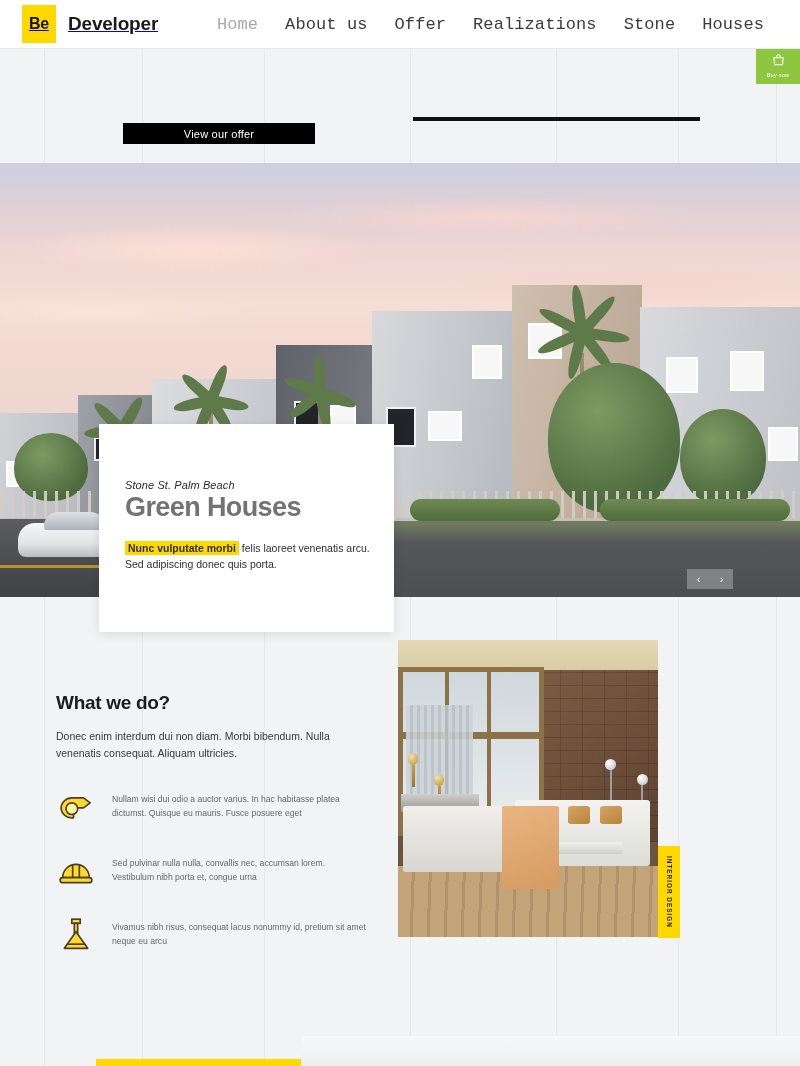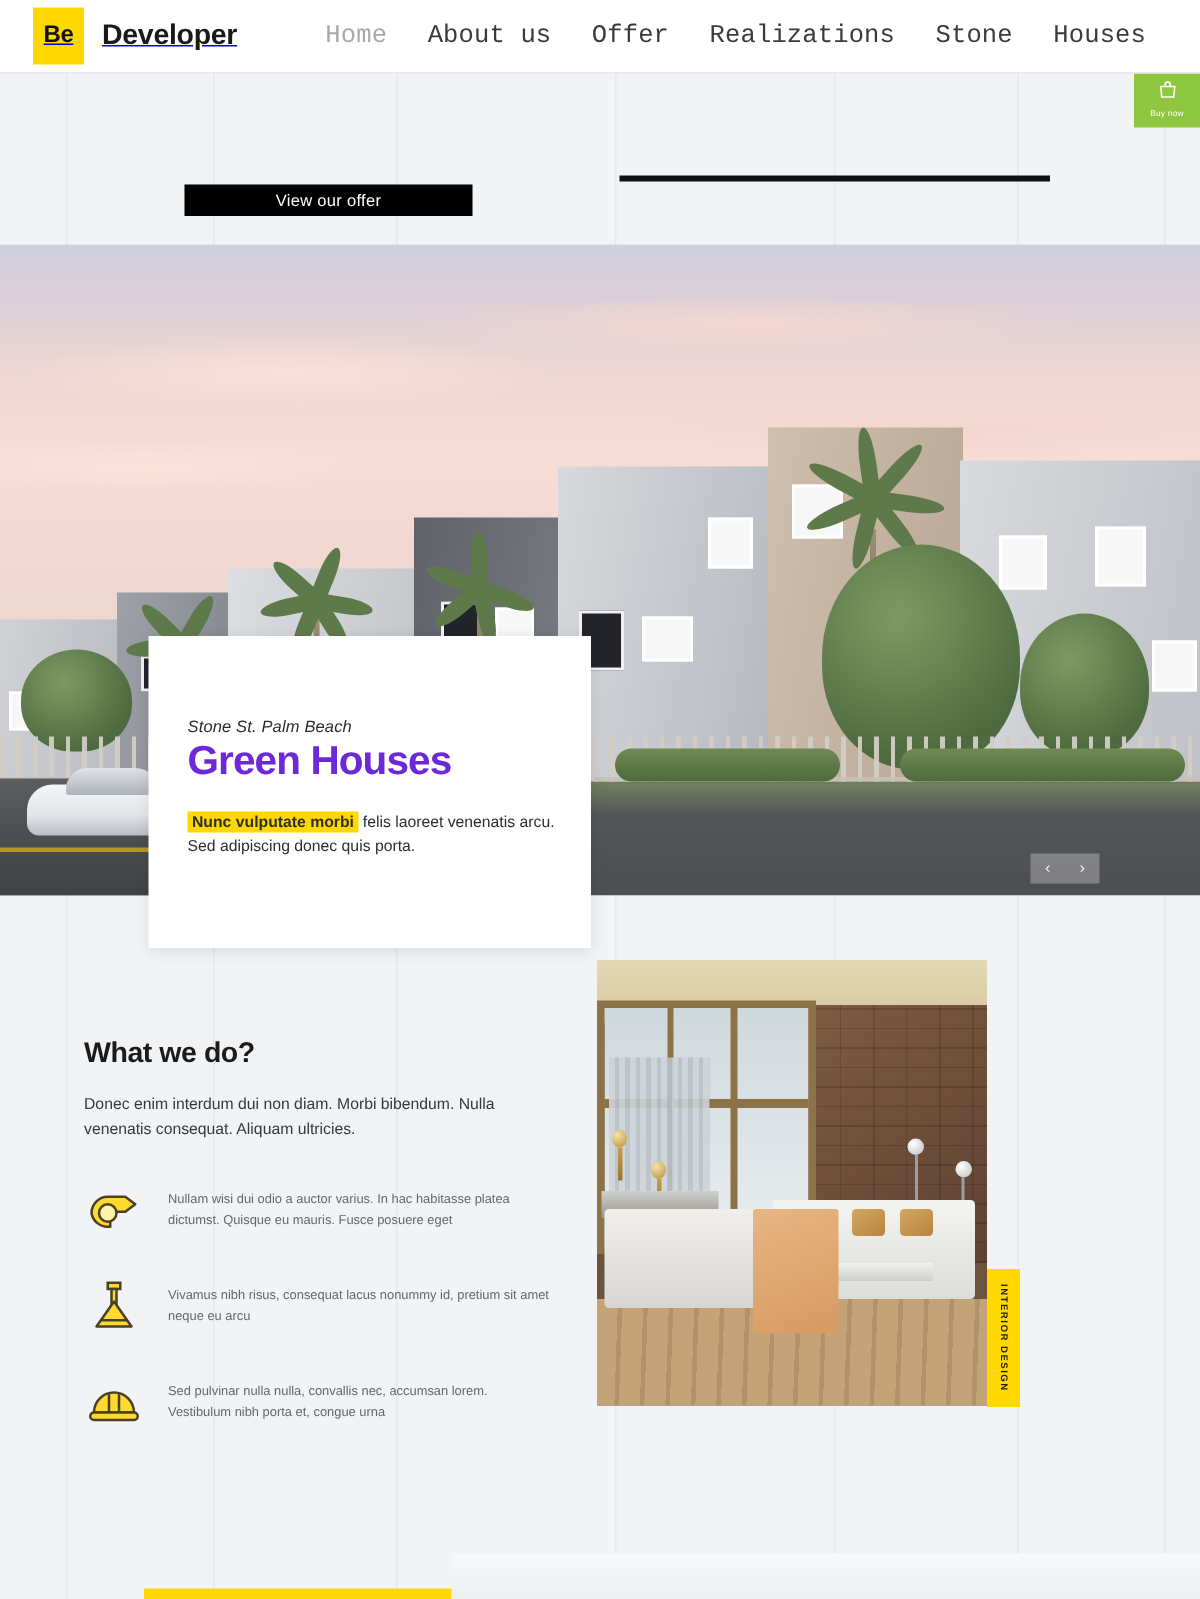--- a/index.html
+++ b/index.html
@@ -160,21 +160,21 @@
   }
 
   
   .project-card {
     position:absolute; left:99px; top:424px; z-index:25;
     width:295px; height:208px; background:#fff;
     padding:26px 24px 0 26px;
     box-shadow:0 2px 10px rgba(0,0,0,.1);
   }
   .project-loc { font-size:11px; font-style:italic; color:#2c2c2c; letter-spacing:.1px;margin-top:29px; }
-  .project-title { font-size:27px; font-weight:bold; color:#6d28d9; letter-spacing:-.6px; margin-top:1px; }
+  .project-title { font-size:27px; font-weight:bold; color:#737373; letter-spacing:-.6px; margin-top:1px; }
   .project-desc { margin-top:17px; font-size:10.5px; line-height:1.55; color:#2e2e2e; }
   .hl { background:#ffd800; padding:1px 3px; font-weight:bold; }
   .stats { display:flex; margin-top:21px; }
   .stat { margin-right:42px; }
   .stat .val { font-size:29px; font-weight:300; color:#2a2a2a; letter-spacing:-.5px; }
   .stat .val sup { font-size:15px; vertical-align:super; }
   .stat .cap { font-size:8px; color:#9b9b9b; margin-top:3px; letter-spacing:.2px; }
 
   
   .about { position:relative; z-index:10; padding:95px 0 0 0; }
@@ -416,35 +416,35 @@
         <div class="feature">
           <svg class="feature-icon" viewBox="0 0 48 44">
             <path d="M6 24a13 13 0 0 1 13-13h14l8 6-8 6H19a1 1 0 0 0 0 2h2v10H19A13 13 0 0 1 6 24z" fill="#ffd92e" stroke="#4a4029" stroke-width="2" stroke-linejoin="round"></path>
             <circle cx="19" cy="24" r="7" fill="#fff3a6" stroke="#4a4029" stroke-width="2"></circle>
           </svg>
           <div class="feature-text">Nullam wisi dui odio a auctor varius. In hac habitasse platea dictumst. Quisque eu mauris. Fusce posuere eget</div>
         </div>
 
         <div class="feature">
           <svg class="feature-icon" viewBox="0 0 48 44">
+            <path d="M8 30a16 16 0 0 1 32 0z" fill="#ffd92e" stroke="#4a4029" stroke-width="2" stroke-linejoin="round"></path>
+            <rect x="5" y="30" width="38" height="6" rx="3" fill="#ffd92e" stroke="#4a4029" stroke-width="2"></rect>
+            <path d="M20 15v15M28 15v15" stroke="#4a4029" stroke-width="2"></path>
+          </svg>
+          <div class="feature-text">Sed pulvinar nulla nulla, convallis nec, accumsan lorem. Vestibulum nibh porta et, congue urna</div>
+        </div>
+
+        <div class="feature">
+          <svg class="feature-icon" viewBox="0 0 48 44">
             <rect x="19" y="3" width="10" height="5" fill="#ffd92e" stroke="#4a4029" stroke-width="2"></rect>
             <rect x="22" y="8" width="4" height="12" fill="#ffd92e" stroke="#4a4029" stroke-width="2"></rect>
             <path d="M10 38 24 18l14 20z" fill="#ffd92e" stroke="#4a4029" stroke-width="2" stroke-linejoin="round"></path>
             <path d="M13 33h22" stroke="#4a4029" stroke-width="2"></path>
           </svg>
           <div class="feature-text">Vivamus nibh risus, consequat lacus nonummy id, pretium sit amet neque eu arcu</div>
-        </div>
-
-        <div class="feature">
-          <svg class="feature-icon" viewBox="0 0 48 44">
-            <path d="M8 30a16 16 0 0 1 32 0z" fill="#ffd92e" stroke="#4a4029" stroke-width="2" stroke-linejoin="round"></path>
-            <rect x="5" y="30" width="38" height="6" rx="3" fill="#ffd92e" stroke="#4a4029" stroke-width="2"></rect>
-            <path d="M20 15v15M28 15v15" stroke="#4a4029" stroke-width="2"></path>
-          </svg>
-          <div class="feature-text">Sed pulvinar nulla nulla, convallis nec, accumsan lorem. Vestibulum nibh porta et, congue urna</div>
         </div>
 
       </div>
     </div>
 
     <div class="about-right">
       <div class="interior">
         <div class="int-ceiling"></div>
         <div class="int-brick"></div>
         <div class="int-windows"></div>

